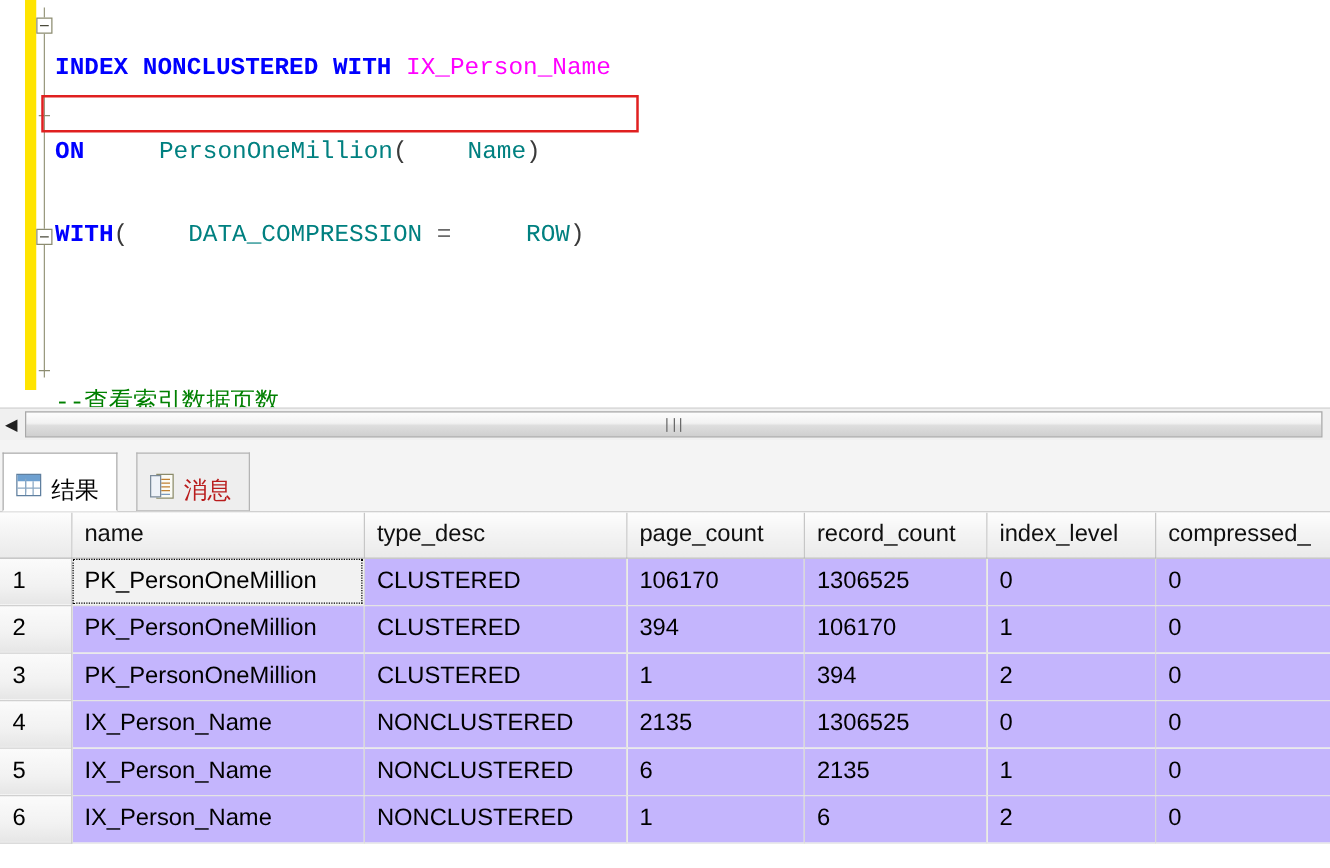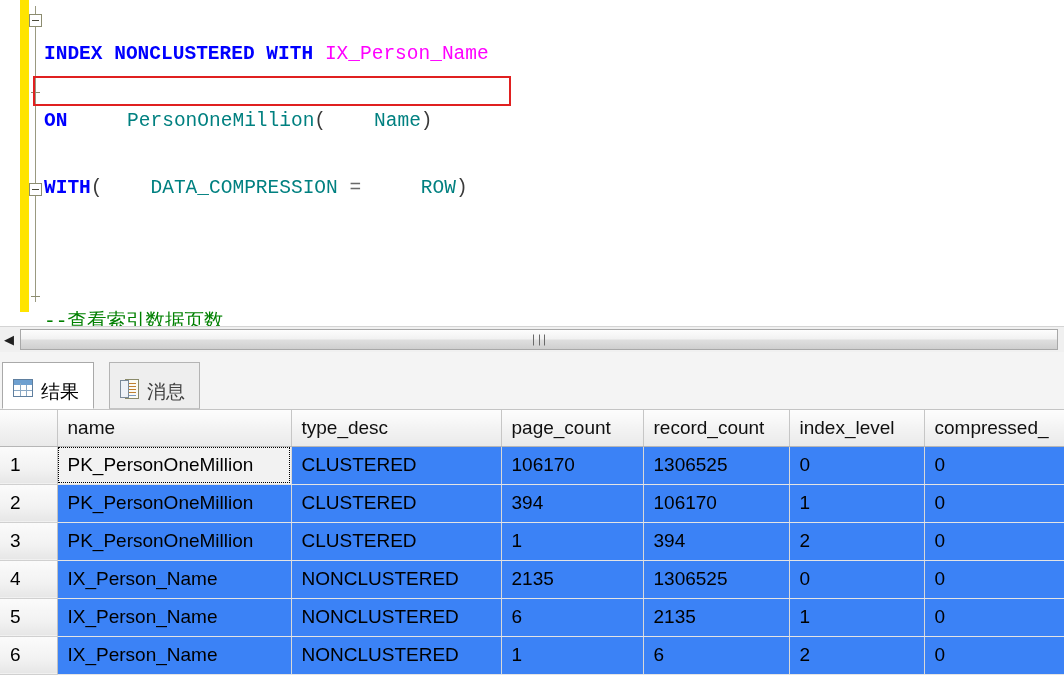--- a/index.html
+++ b/index.html
@@ -161,21 +161,21 @@
     background: #ffffff;
     border: 1px solid #a9a9a9;
     border-bottom: 1px solid #ffffff;
     z-index: 3;
   }
   .tab.inactive {
     left: 109px;
     background: #eeeeee;
     border: 1px solid #b4b4b4;
     border-bottom: 1px solid #c4c4c4;
-    color: #404040;
+    color: #b91c1c;
   }
 
   .ico-grid {
     position: relative;
     width: 20px; height: 18px;
     border: 1px solid #5f7f9f;
     background: #ffffff;
     box-sizing: border-box;
     flex: 0 0 auto;
   }
@@ -257,21 +257,21 @@
   table.resgrid td {
     height: 38px;
     border-right: 1px solid #d8d8d8;
     border-bottom: 1px solid #e4e4e4;
     font-size: 19px;
     color: #000000;
     padding: 0 0 0 10px;
     box-sizing: border-box;
     white-space: nowrap;
     overflow: hidden;
-    background: #3b82f6;
+    background: #c4b5fd;
   }
   table.resgrid td.rowhdr {
     width: 57px;
     background: linear-gradient(to bottom, #fbfbfb 0%, #f2f2f2 60%, #e6e6e6 100%);
     border-right: 1px solid #c0c0c0;
     border-bottom: 1px solid #d0d0d0;
     color: #000000;
     padding-left: 10px;
   }
   td.selected-cell {

